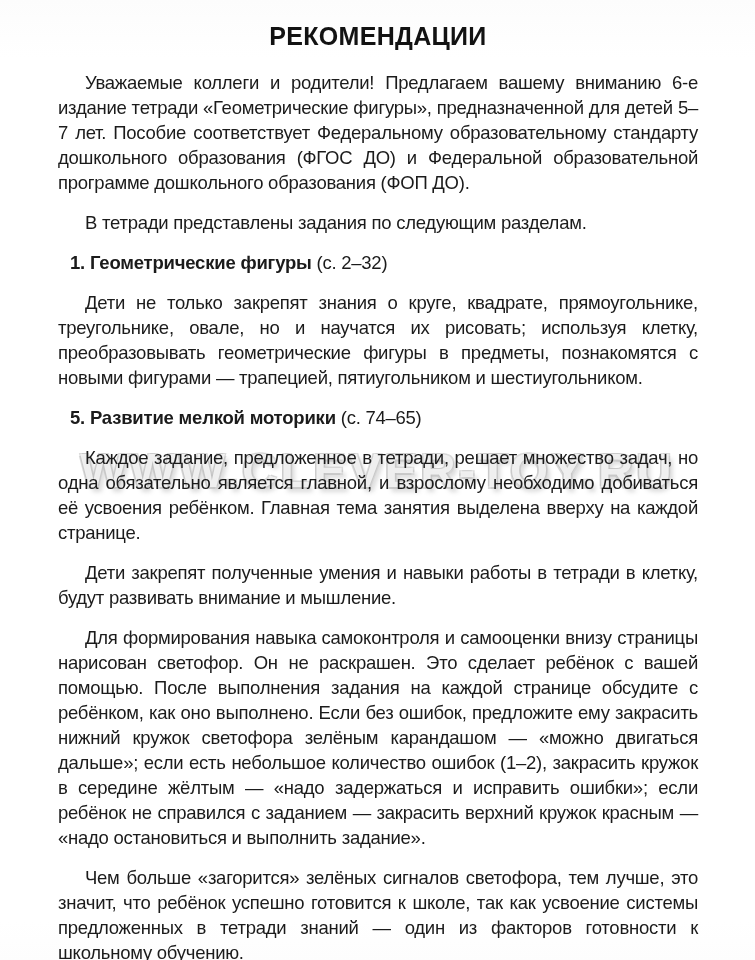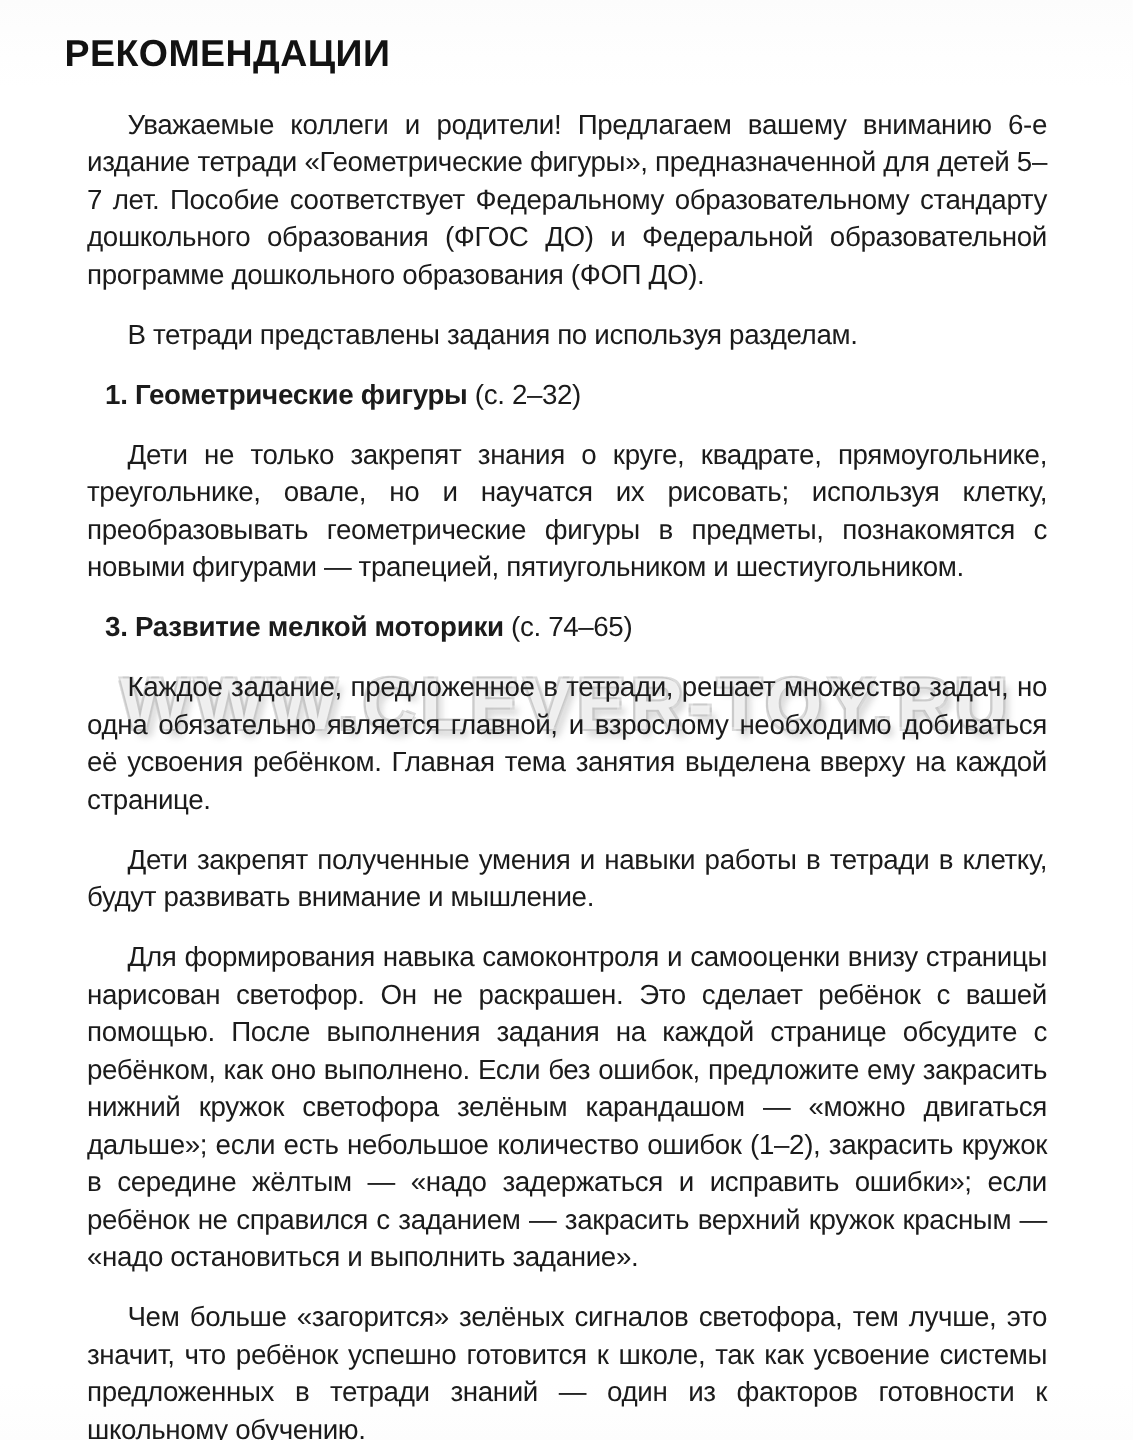--- a/index.html
+++ b/index.html
@@ -27,20 +27,21 @@
     color: #1b1b1b;
     font-size: 18.5px;
     line-height: 25px;
     letter-spacing: -0.25px;
   }
   h1.page-title {
     margin: 4px 0 20px 0;
     font-size: 25px;
     line-height: 28px;
     font-weight: bold;
+    text-align: center;
     letter-spacing: 0.3px;
     color: #121212;
   }
   .content p {
     margin: 15px;
     text-indent: 27px;
     text-align: justify;
   }
   h2.section-heading {
     margin: 12px 0 2px 0;
@@ -85,29 +86,29 @@
 <div class="page">
 
   <div class="watermark">WWW.CLEVER-TOY.RU</div>
 
   <div class="content">
 
     <h1 class="page-title">РЕКОМЕНДАЦИИ</h1>
 
     <p>Уважаемые коллеги и родители! Предлагаем вашему вниманию 6-е издание тетради «Геометрические фигуры», предназначенной для детей 5–7 лет. Пособие соответствует Федеральному образовательному стандарту дошкольного образования (ФГОС ДО) и Федеральной образовательной программе дошкольного образования (ФОП ДО).</p>
 
-    <p>В тетради представлены задания по используя разделам.</p>
+    <p>В тетради представлены задания по следующим разделам.</p>
 
     <h2 class="section-heading"><span class="heading-bold">1. Геометрические фигуры</span> <span class="heading-pages">(с. 2–32)</span></h2>
 
     <p>Дети не только закрепят знания о круге, квадрате, прямоугольнике, треугольнике, овале, но и научатся их рисовать; используя клетку, преобразовывать геометрические фигуры в предметы, познакомятся с новыми фигурами — трапецией, пятиугольником и шестиугольником.</p>
 
 
 
-    <h2 class="section-heading"><span class="heading-bold">3. Развитие мелкой моторики</span> <span class="heading-pages">(с. 74–65)</span></h2>
+    <h2 class="section-heading"><span class="heading-bold">5. Развитие мелкой моторики</span> <span class="heading-pages">(с. 74–65)</span></h2>
 
     <p>Каждое задание, предложенное в тетради, решает множество задач, но одна обязательно является главной, и взрослому необходимо добиваться её усвоения ребёнком. Главная тема занятия выделена вверху на каждой странице.</p>
 
     <p>Дети закрепят полученные умения и навыки работы в тетради в клетку, будут развивать внимание и мышление.</p>
 
     <p>Для формирования навыка самоконтроля и самооценки внизу страницы нарисован светофор. Он не раскрашен. Это сделает ребёнок с вашей помощью. После выполнения задания на каждой странице обсудите с ребёнком, как оно выполнено. Если без ошибок, предложите ему закрасить нижний кружок светофора зелёным карандашом — «можно двигаться дальше»; если есть небольшое количество ошибок (1–2), закрасить кружок в середине жёлтым — «надо задержаться и исправить ошибки»; если ребёнок не справился с заданием — закрасить верхний кружок красным — «надо остановиться и выполнить задание».</p>
 
     <p>Чем больше «загорится» зелёных сигналов светофора, тем лучше, это значит, что ребёнок успешно готовится к школе, так как усвоение системы предложенных в тетради знаний — один из факторов готовности к школьному обучению.</p>
 
   </div>

